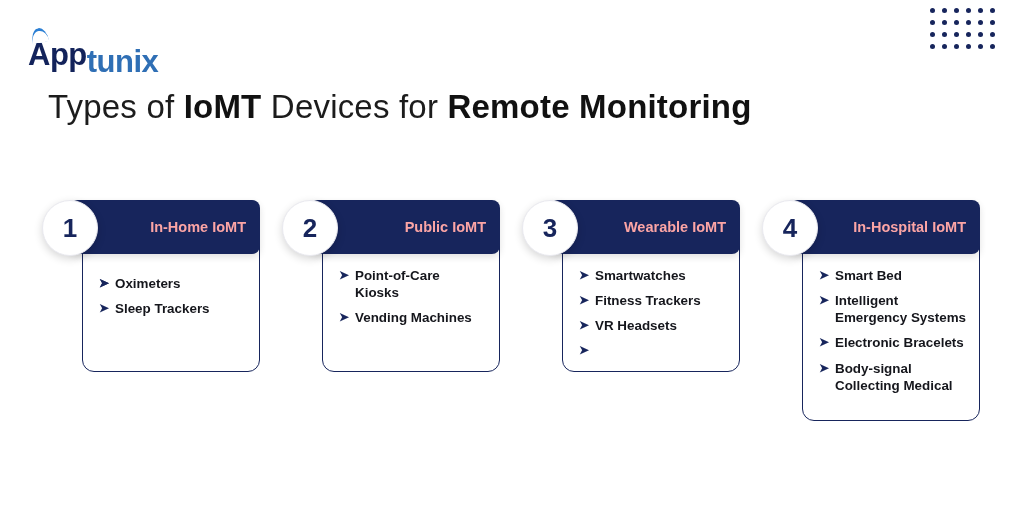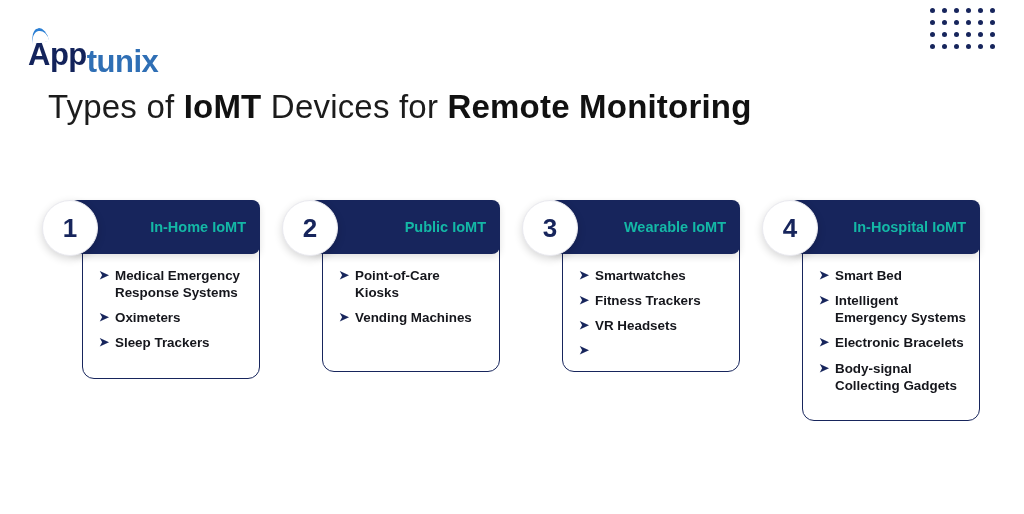--- a/index.html
+++ b/index.html
@@ -110,21 +110,21 @@
     left: 28px;
     width: 190px;
     height: 54px;
     background: #17255c;
     border-radius: 8px;
     display: flex;
     align-items: center;
     justify-content: flex-end;
     padding-right: 14px;
     box-sizing: border-box;
-    color: #14b8a6;
+    color: #fca5a5;
     font-size: 14.5px;
     font-weight: bold;
     z-index: 2;
     box-shadow: 0 3px 7px rgba(0,0,0,0.12);
   }
 
   .num-badge {
     position: absolute;
     left: 0px;
     top: 0px;
@@ -206,21 +206,21 @@
 
 <div class="title">
   <span>Types of </span><b>IoMT</b><span> Devices for </span><b>Remote Monitoring</b>
 </div>
 
 <div class="columns">
 
   <div class="col">
     <div class="card">
       <ul class="items">
-        <li><span class="chev">➤</span><span>Medical Emergency Response Systems</span></li>
+        <li><span class="chev">➤</span></li>
         <li><span class="chev">➤</span><span>Oximeters</span></li>
         <li><span class="chev">➤</span><span>Sleep Trackers</span></li>
       </ul>
     </div>
     <div class="header-bar">
       <span>In-Home IoMT</span>
     </div>
     <div class="num-badge">
       <span>1</span>
     </div>
@@ -257,21 +257,21 @@
       <span>3</span>
     </div>
   </div>
 
   <div class="col">
     <div class="card">
       <ul class="items">
         <li><span class="chev">➤</span><span>Smart Bed</span></li>
         <li><span class="chev">➤</span><span>Intelligent Emergency Systems</span></li>
         <li><span class="chev">➤</span><span>Electronic Bracelets</span></li>
-        <li><span class="chev">➤</span><span>Body-signal Collecting Gadgets</span></li>
+        <li><span class="chev">➤</span><span>Body-signal Collecting Medical</span></li>
       </ul>
     </div>
     <div class="header-bar">
       <span>In-Hospital IoMT</span>
     </div>
     <div class="num-badge">
       <span>4</span>
     </div>
   </div>
 

